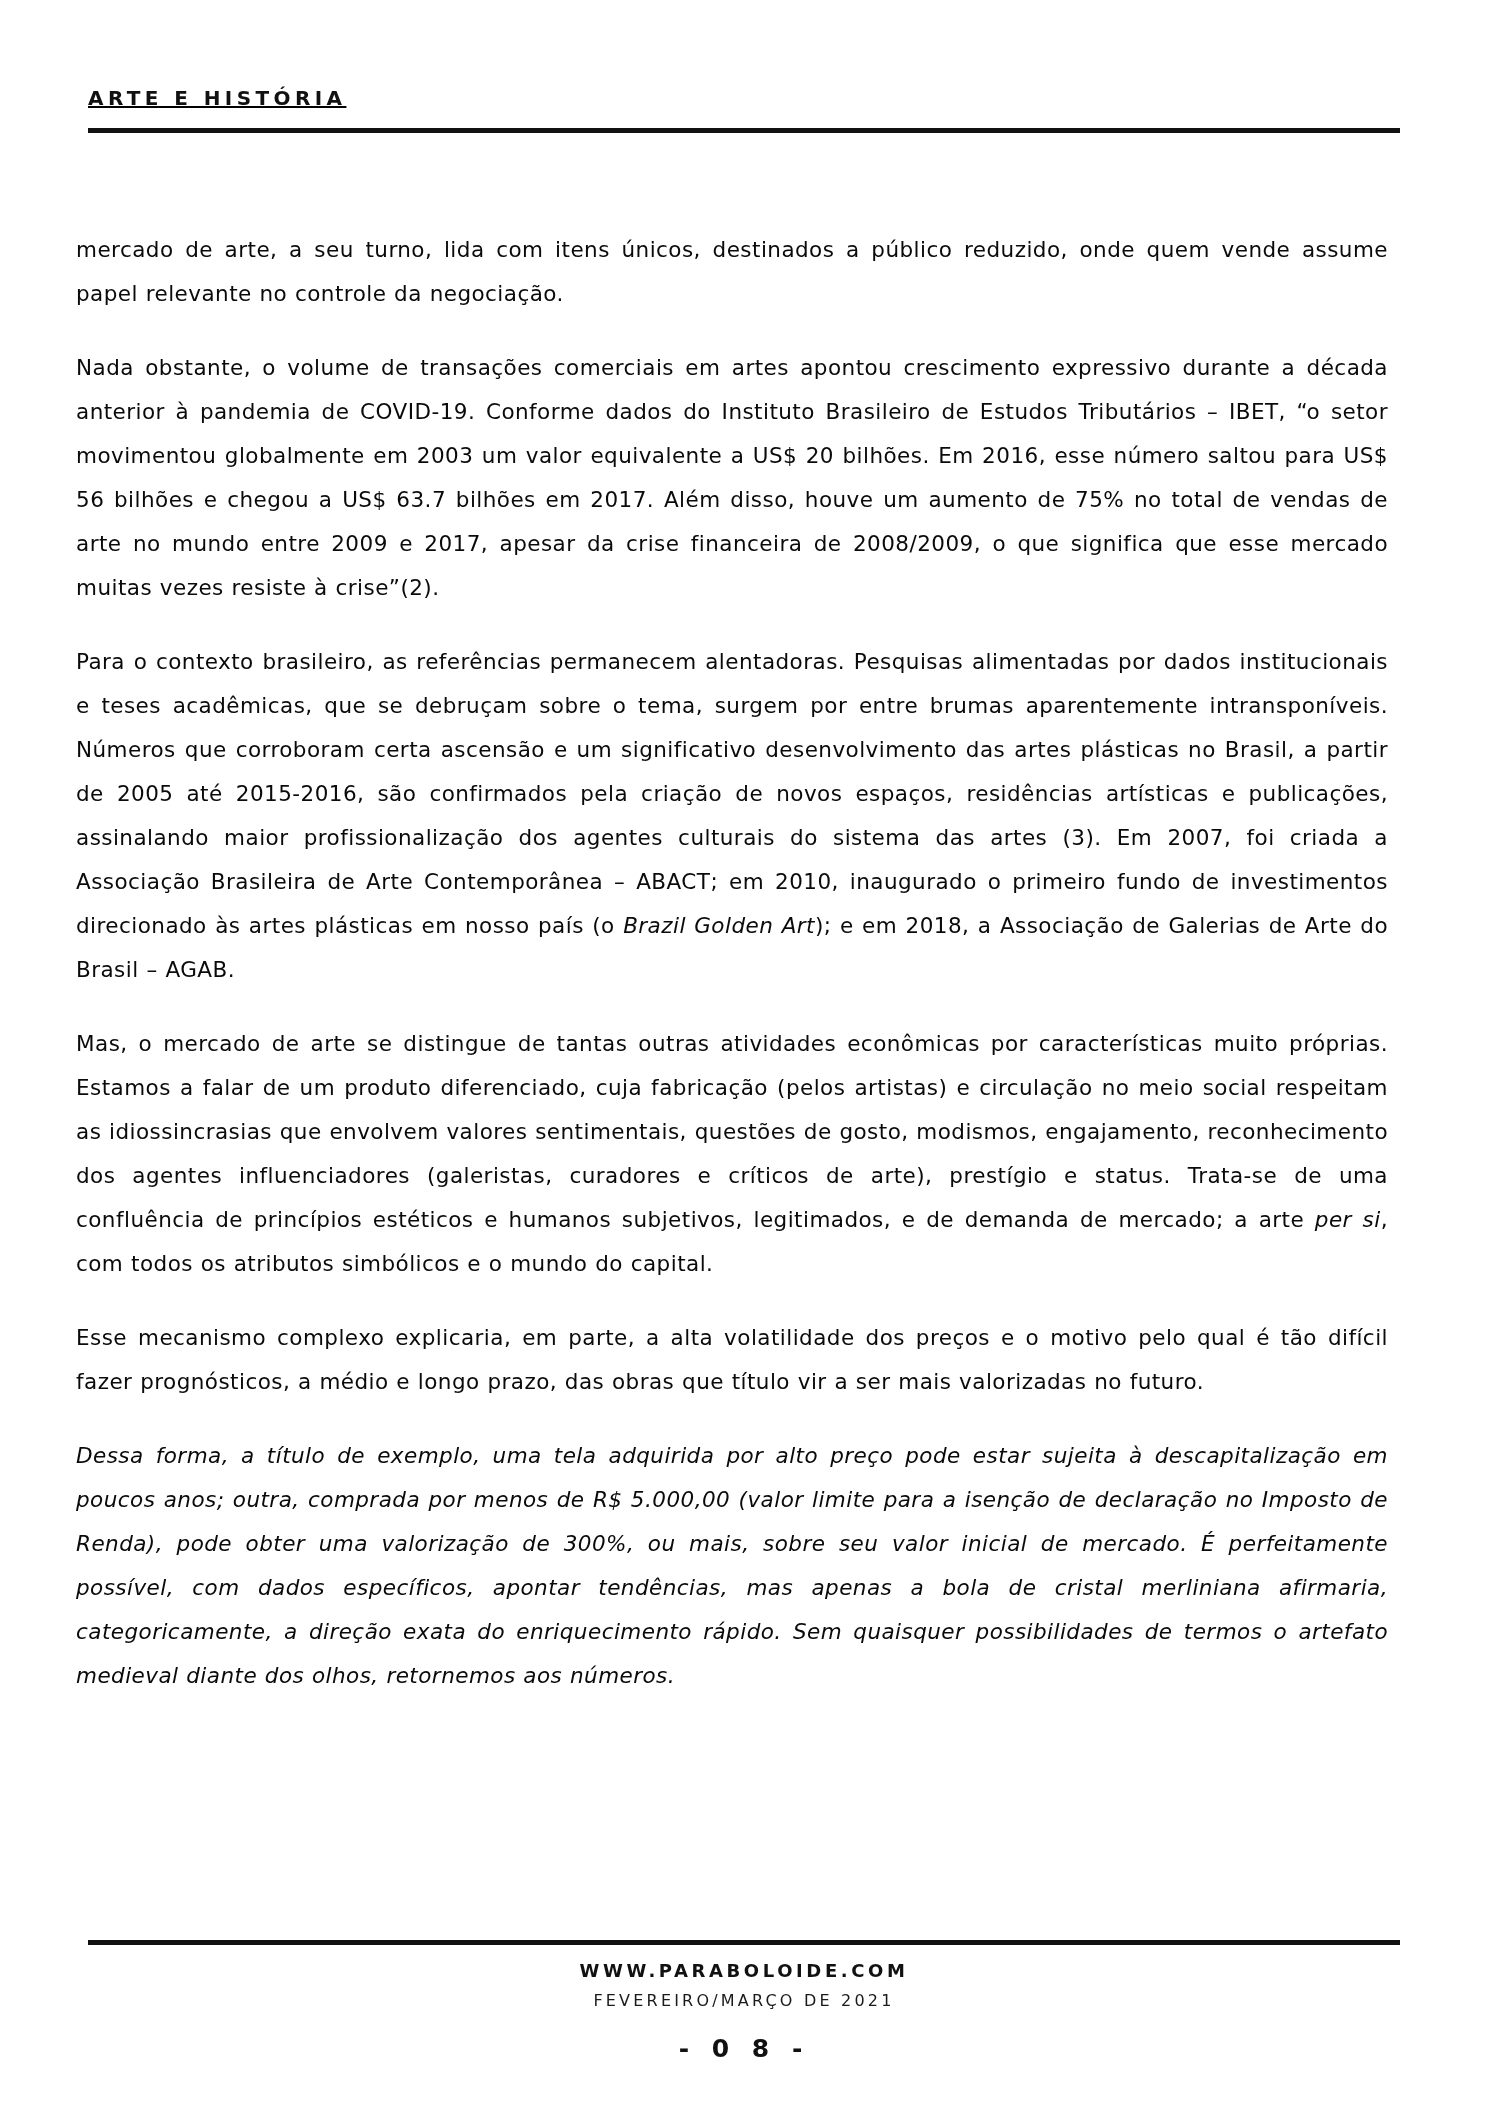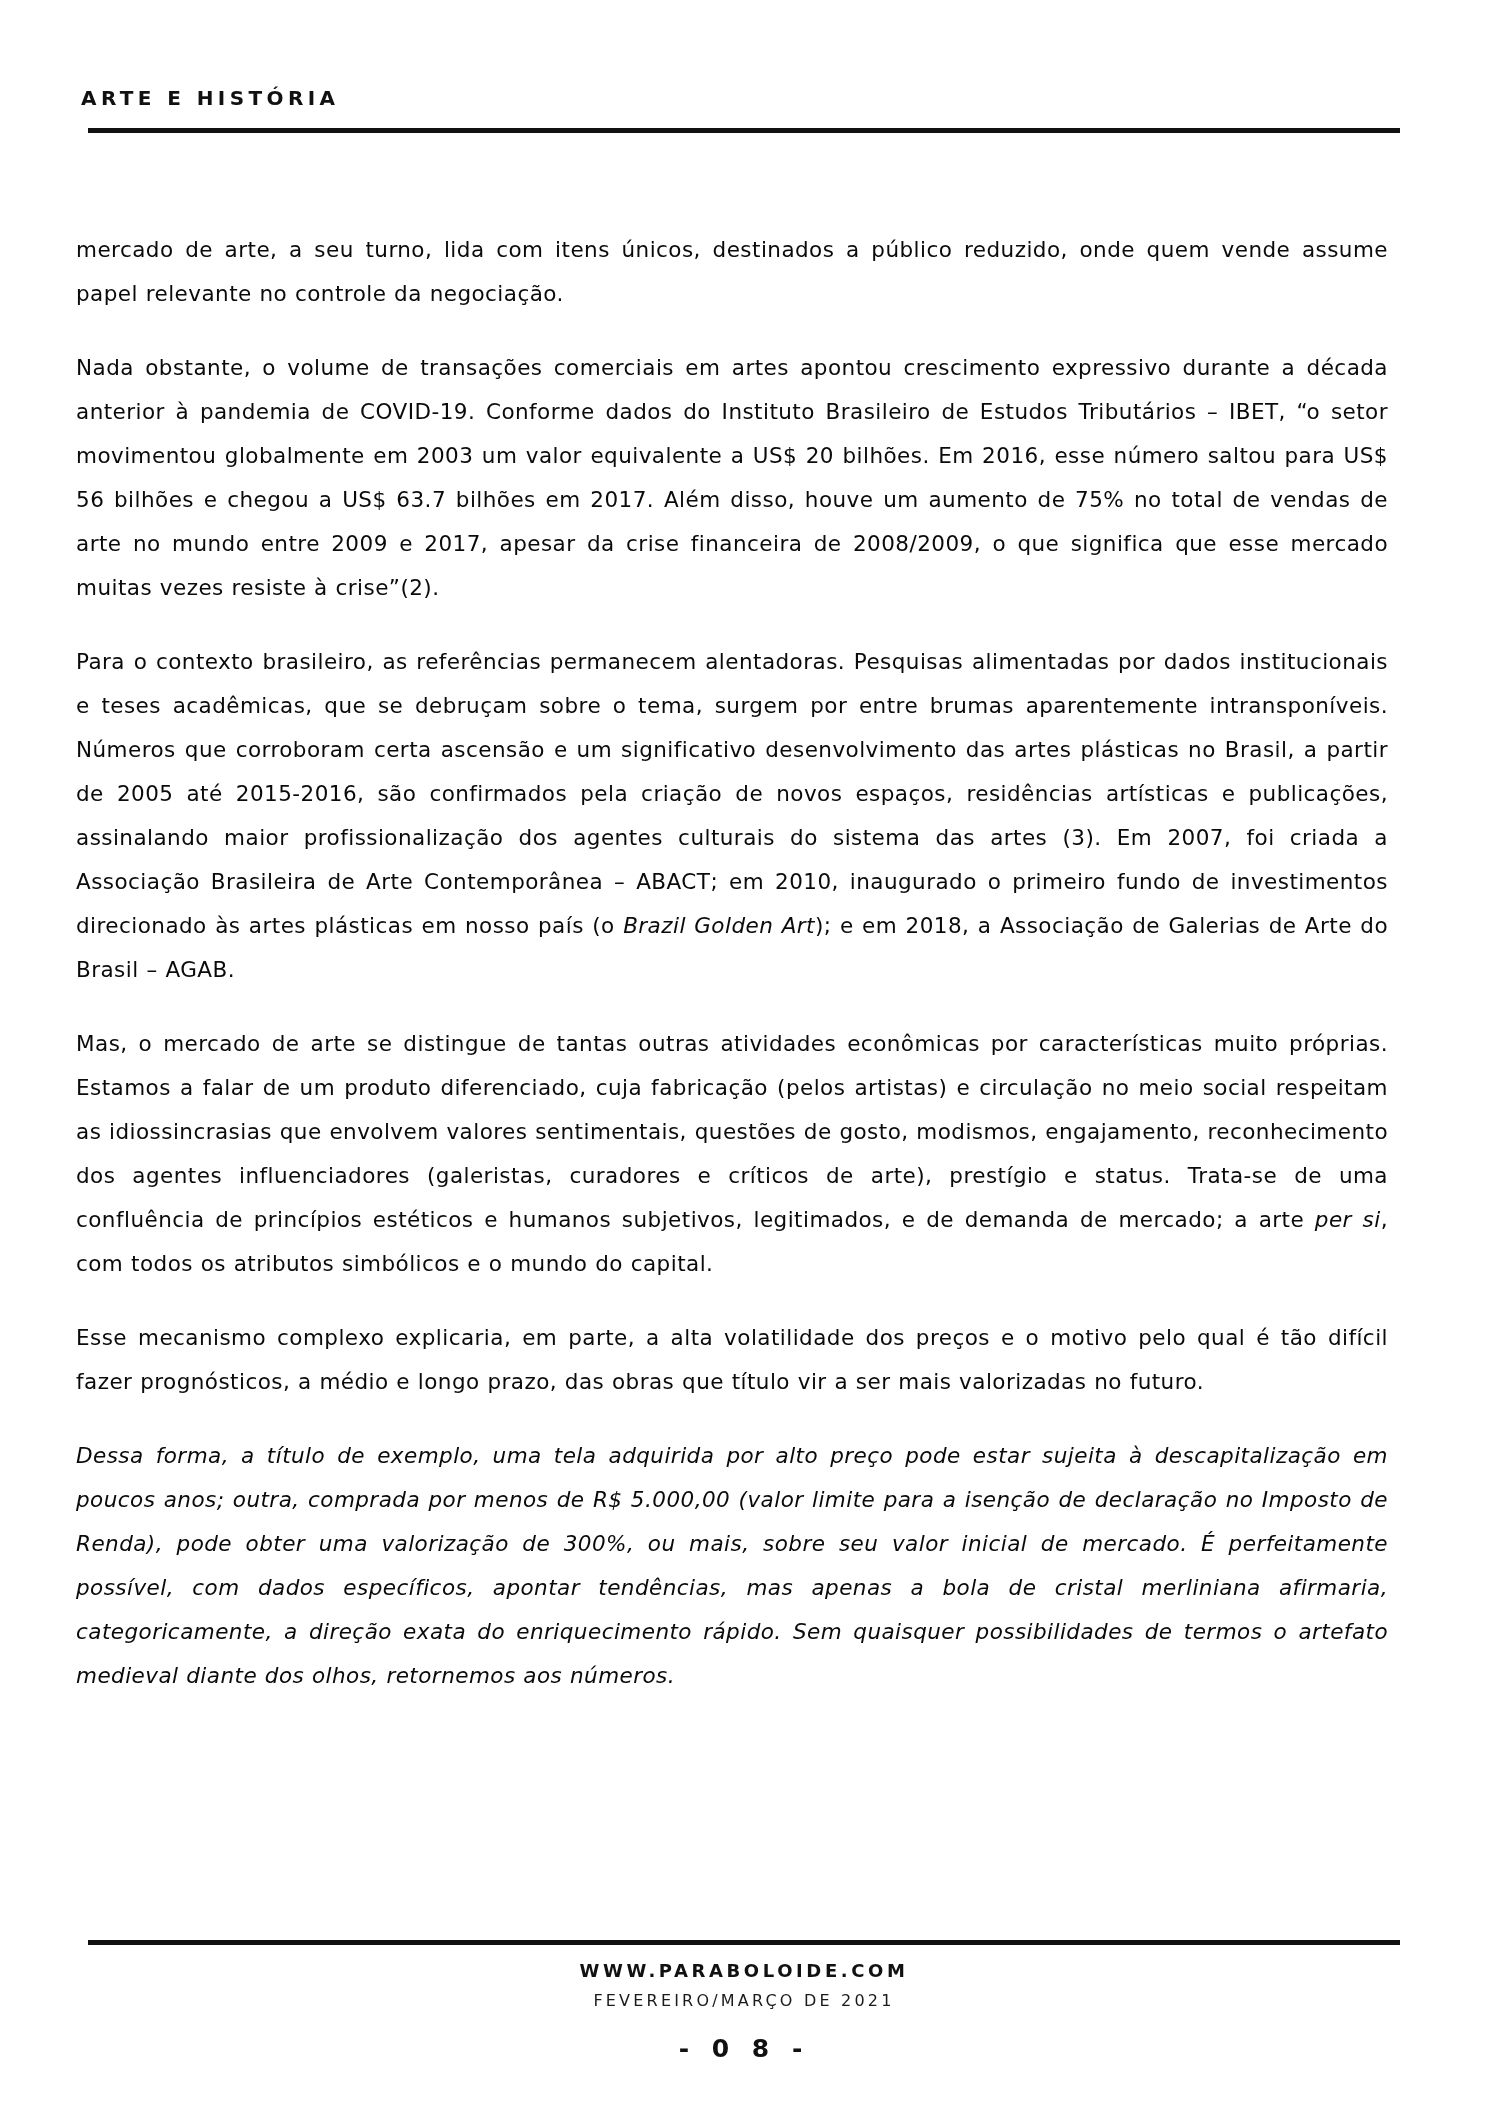--- a/index.html
+++ b/index.html
@@ -16,23 +16,24 @@
     width: 1488px;
     height: 2105px;
     background: #ffffff;
     box-sizing: border-box;
     overflow: hidden;
   }
 
   
   .masthead {
     position: absolute;
-    left: 81px;
+    left: 88px;
     top: 88px;
     width: 1312px;
+    text-decoration: underline;
   }
   .masthead-title {
     font-family: "DejaVu Sans", sans-serif;
     font-weight: 700;
     font-size: 20px;
     letter-spacing: 4.4px;
     line-height: 1;
     color: #111111;
     white-space: nowrap;
   }

